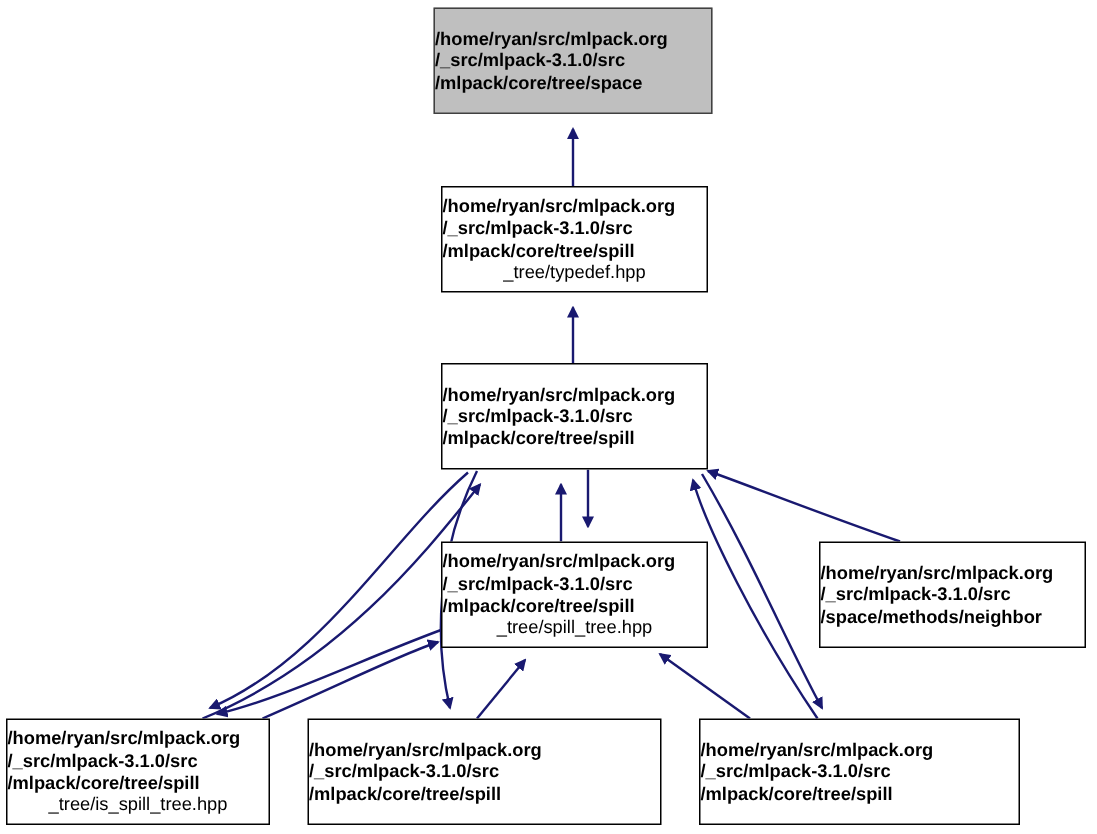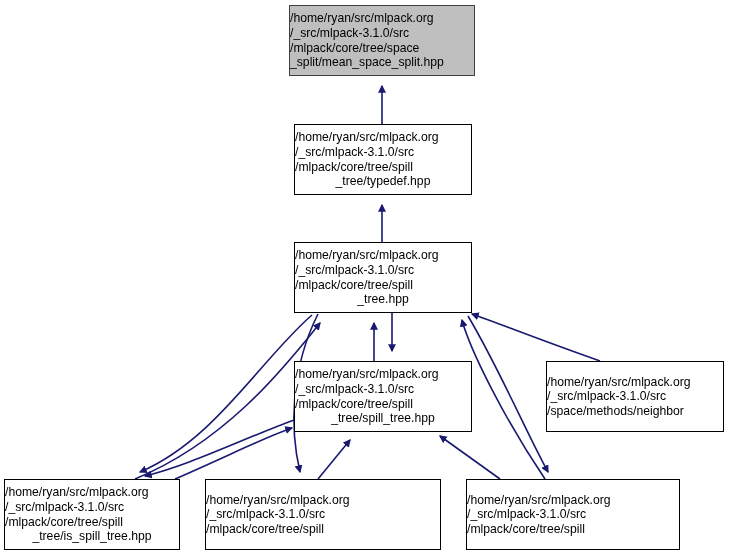--- a/index.html
+++ b/index.html
@@ -41,20 +41,21 @@
   .node.highlight {
     background: #bfbfbf;
     border: 1px solid #404040;
   }
   .node .line {
     display: block;
     width: 100%;
   }
   .node .line.l-left {
     text-align: left;
+    font-weight: bold;
   }
   .node .line.l-center {
     text-align: center;
   }
 </style>
 </head>
 <body>
 
 <div id="graph-root">
 
@@ -75,22 +76,22 @@
         <path d="M 175,479 C 230,455 270,435 292,428" fill="none" stroke="#191970" stroke-width="1.6" marker-end="url(#arrowhead)"></path>
         <path d="M 318,479 L 350,440" fill="none" stroke="#191970" stroke-width="1.6" marker-end="url(#arrowhead)"></path>
         <path d="M 318,314 C 290,370 290,430 300,472" fill="none" stroke="#191970" stroke-width="1.6" marker-end="url(#arrowhead)"></path>
         <path d="M 500,479 L 440,436" fill="none" stroke="#191970" stroke-width="1.6" marker-end="url(#arrowhead)"></path>
         <path d="M 545,479 C 505,420 470,350 462,320" fill="none" stroke="#191970" stroke-width="1.6" marker-end="url(#arrowhead)"></path>
         <path d="M 468,316 C 500,370 525,430 548,472" fill="none" stroke="#191970" stroke-width="1.6" marker-end="url(#arrowhead)"></path>
         <path d="M 600,361 C 540,340 495,322 472,314" fill="none" stroke="#191970" stroke-width="1.6" marker-end="url(#arrowhead)"></path>
       </g>
   </svg>
 
-  <div class="node highlight" style="left: 289px; top: 5px; width: 186px; height: 71px; background: rgb(191, 191, 191); border-color: rgb(64, 64, 64);"><span class="line l-left">/home/ryan/src/mlpack.org</span><span class="line l-left">/_src/mlpack-3.1.0/src</span><span class="line l-left">/mlpack/core/tree/space</span><span class="line l-left">_split/mean_space_split.hpp</span></div>
+  <div class="node highlight" style="left: 289px; top: 5px; width: 186px; height: 71px; background: rgb(191, 191, 191); border-color: rgb(64, 64, 64);"><span class="line l-left">/home/ryan/src/mlpack.org</span><span class="line l-left">/_src/mlpack-3.1.0/src</span><span class="line l-left">/mlpack/core/tree/space</span></div>
   <div class="node" style="left: 294px; top: 124px; width: 178px; height: 71px; background: rgb(255, 255, 255); border-color: rgb(0, 0, 0);"><span class="line l-left">/home/ryan/src/mlpack.org</span><span class="line l-left">/_src/mlpack-3.1.0/src</span><span class="line l-left">/mlpack/core/tree/spill</span><span class="line l-center">_tree/typedef.hpp</span></div>
-  <div class="node" style="left: 294px; top: 242px; width: 178px; height: 71px; background: rgb(255, 255, 255); border-color: rgb(0, 0, 0);"><span class="line l-left">/home/ryan/src/mlpack.org</span><span class="line l-left">/_src/mlpack-3.1.0/src</span><span class="line l-left">/mlpack/core/tree/spill</span><span class="line l-center">_tree.hpp</span></div>
+  <div class="node" style="left: 294px; top: 242px; width: 178px; height: 71px; background: rgb(255, 255, 255); border-color: rgb(0, 0, 0);"><span class="line l-left">/home/ryan/src/mlpack.org</span><span class="line l-left">/_src/mlpack-3.1.0/src</span><span class="line l-left">/mlpack/core/tree/spill</span></div>
   <div class="node" style="left: 294px; top: 361px; width: 178px; height: 71px; background: rgb(255, 255, 255); border-color: rgb(0, 0, 0);"><span class="line l-left">/home/ryan/src/mlpack.org</span><span class="line l-left">/_src/mlpack-3.1.0/src</span><span class="line l-left">/mlpack/core/tree/spill</span><span class="line l-center">_tree/spill_tree.hpp</span></div>
   <div class="node" style="left: 546px; top: 361px; width: 178px; height: 71px; background: rgb(255, 255, 255); border-color: rgb(0, 0, 0);"><span class="line l-left">/home/ryan/src/mlpack.org</span><span class="line l-left">/_src/mlpack-3.1.0/src</span><span class="line l-left">/space/methods/neighbor</span></div>
   <div class="node" style="left: 4px; top: 479px; width: 176px; height: 71px; background: rgb(255, 255, 255); border-color: rgb(0, 0, 0);"><span class="line l-left">/home/ryan/src/mlpack.org</span><span class="line l-left">/_src/mlpack-3.1.0/src</span><span class="line l-left">/mlpack/core/tree/spill</span><span class="line l-center">_tree/is_spill_tree.hpp</span></div>
   <div class="node" style="left: 205px; top: 479px; width: 236px; height: 71px; background: rgb(255, 255, 255); border-color: rgb(0, 0, 0);"><span class="line l-left">/home/ryan/src/mlpack.org</span><span class="line l-left">/_src/mlpack-3.1.0/src</span><span class="line l-left">/mlpack/core/tree/spill</span></div>
   <div class="node" style="left: 466px; top: 479px; width: 214px; height: 71px; background: rgb(255, 255, 255); border-color: rgb(0, 0, 0);"><span class="line l-left">/home/ryan/src/mlpack.org</span><span class="line l-left">/_src/mlpack-3.1.0/src</span><span class="line l-left">/mlpack/core/tree/spill</span></div>
 
 </div>
 
 </body></html>

